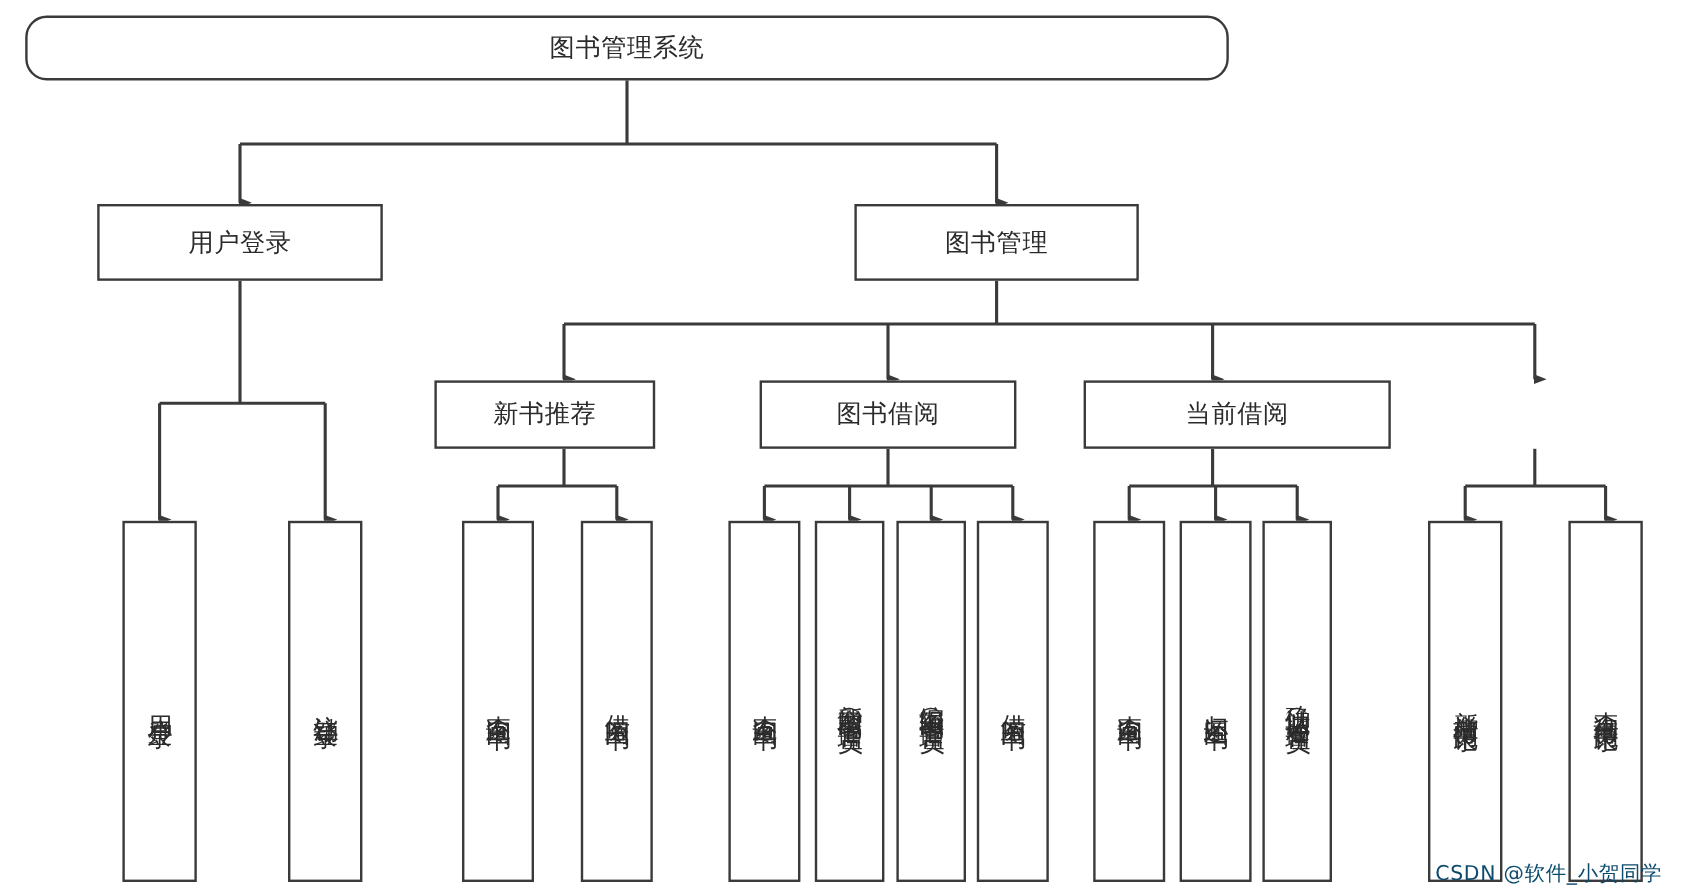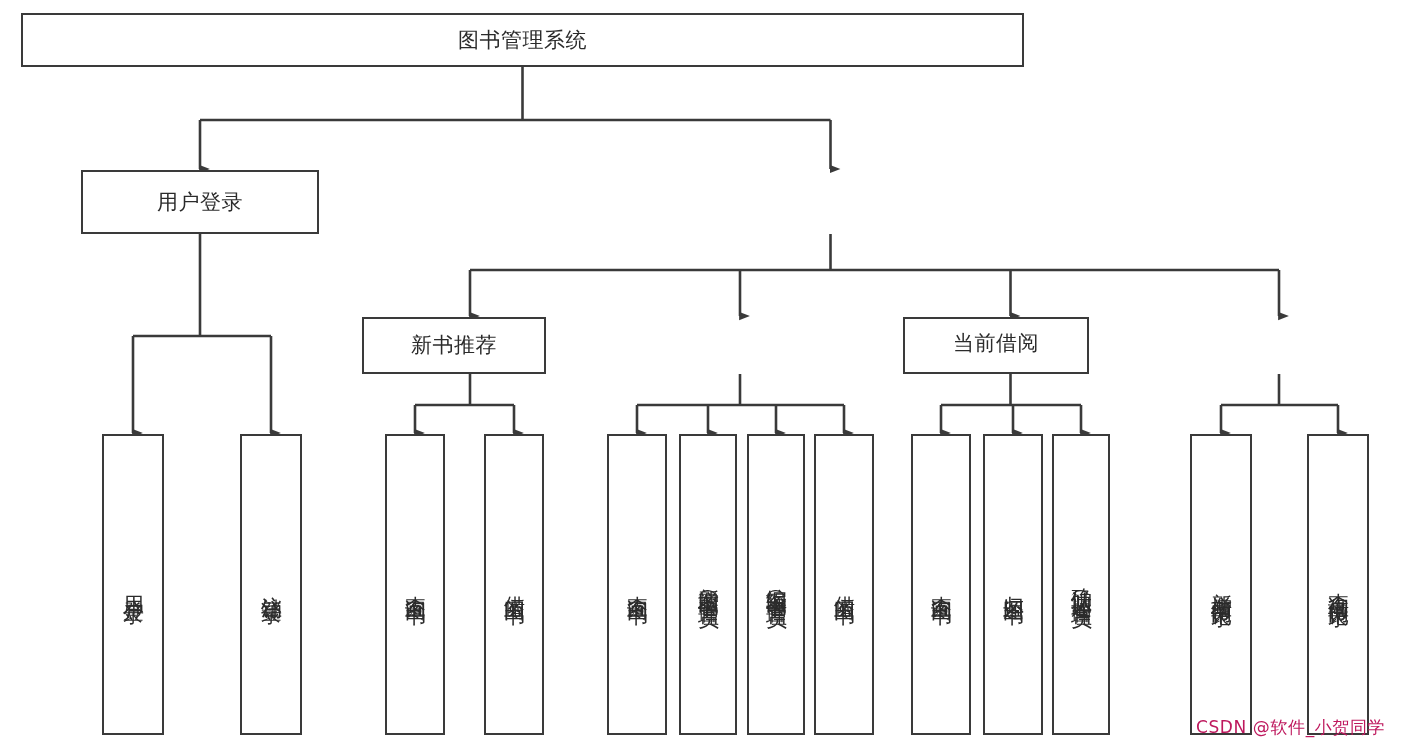--- a/index.html
+++ b/index.html
@@ -51,21 +51,21 @@
     writing-mode: vertical-rl;
     text-orientation: upright;
     letter-spacing: 3px;
     font-size: 21px;
     line-height: 1;
     white-space: nowrap;
     max-height: 268px;
   }
   .watermark {
     position: absolute;
-    color: #be185d;
+    color: #0c4a6e;
     font-size: 17px;
     letter-spacing: 0.6px;
     white-space: nowrap;
     z-index: 6;
     font-family: "DejaVu Sans", "Liberation Sans", sans-serif;
   }
 </style>
 </head>
 <body>
 
@@ -107,32 +107,38 @@
         <line x1="941" y1="405" x2="941" y2="433" marker-end="url(#arrow)"></line>
         <line x1="1013" y1="405" x2="1013" y2="433" marker-end="url(#arrow)"></line>
         <line x1="1081" y1="405" x2="1081" y2="433" marker-end="url(#arrow)"></line>
         <line x1="1279" y1="374" x2="1279" y2="405"></line>
         <line x1="1221" y1="405" x2="1338" y2="405"></line>
         <line x1="1221" y1="405" x2="1221" y2="433" marker-end="url(#arrow)"></line>
         <line x1="1338" y1="405" x2="1338" y2="433" marker-end="url(#arrow)"></line>
       </g>
   </svg>
 
-  <div class="node" style="left: 21px; top: 13px; width: 1003px; height: 54px;">
+  <div class="node" style="left: 21px; top: 13px; width: 1003px; height: 54px; border-radius: 18px;">
     <span class="node-label">图书管理系统</span>
   </div>
 
   <div class="node" style="left: 81px; top: 170px; width: 238px; height: 64px;">
     <span class="node-label">用户登录</span>
   </div>
+  <div class="node" style="left: 712px; top: 170px; width: 237px; height: 64px;">
+    <span class="node-label">图书管理</span>
+  </div>
 
   <div class="node" style="left: 362px; top: 317px; width: 184px; height: 57px;">
     <span class="node-label">新书推荐</span>
   </div>
-  <div class="node" style="left: 903px; top: 317px; width: 186px; height: 57px; font-family: Liberation Mono, monospace;">
+  <div class="node" style="left: 633px; top: 317px; width: 214px; height: 57px;">
+    <span class="node-label">图书借阅</span>
+  </div>
+  <div class="node" style="left: 903px; top: 317px; width: 256px; height: 57px;">
     <span class="node-label">当前借阅</span>
   </div>
 
   <div class="node vertical" style="left: 102px; top: 434px; width: 62px; height: 301px;">
     <span class="node-label">用户登录</span>
   </div>
   <div class="node vertical" style="left: 240px; top: 434px; width: 62px; height: 301px;">
     <span class="node-label">注销登录</span>
   </div>
   <div class="node vertical" style="left: 385px; top: 434px; width: 60px; height: 301px;">

